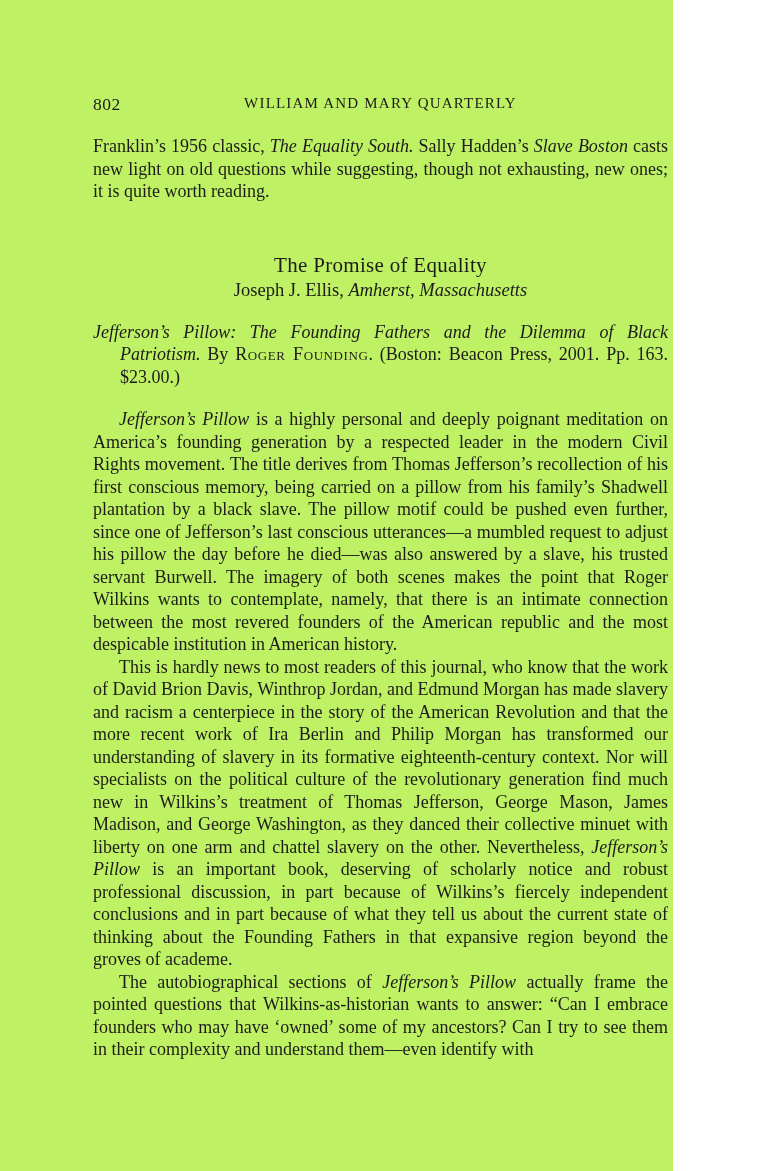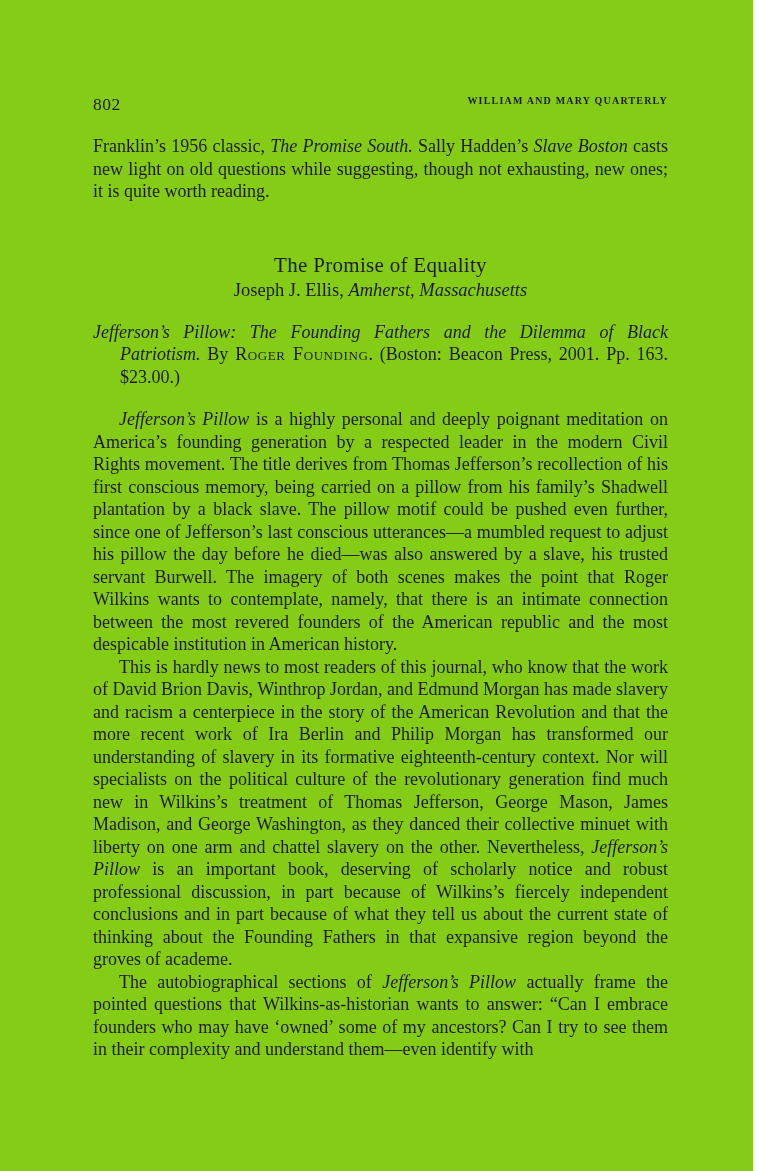--- a/index.html
+++ b/index.html
@@ -9,23 +9,23 @@
   body {
     width: 759px;
     height: 1171px;
     position: relative;
     font-family: "Liberation Serif", serif;
     color: #1e1c1a;
   }
   .page {
     position: absolute;
     left: 0; top: 0;
-    width: 753px;
+    width: 673px;
     height: 1171px;
-    background: #84cc16;
+    background: #bef264;
     overflow: hidden;
   }
   .content {
     position: absolute;
     left: 93px;
     top: 0;
     width: 575px;
   }
   
   .running-head {
@@ -35,23 +35,23 @@
   }
   .folio {
     position: absolute;
     left: 0;
     top: 0;
     font-size: 17.5px;
     letter-spacing: 0.5px;
   }
   .journal-title {
     display: block;
-    text-align: right;
-    font-weight: bold;
-    font-size: 10px;
+    text-align: center;
+    font-weight: normal;
+    font-size: 15px;
     letter-spacing: 1.2px;
     padding-top: 1px;
   }
   
   .para {
     font-size: 18px;
     line-height: 22.5px;
     text-align: justify;
     color: #1e1c1a;
   }
@@ -96,21 +96,21 @@
 <body>
 
 <div class="page">
   <div class="content">
 
     <div class="running-head">
       <span class="folio">802</span>
       <span class="journal-title">WILLIAM AND MARY QUARTERLY</span>
     </div>
 
-    <p class="para intro">Franklin’s 1956 classic, <i>The Promise South.</i> Sally Hadden’s <i>Slave Boston</i> casts new light on old questions while suggesting, though not exhausting, new ones; it is quite worth reading.</p>
+    <p class="para intro">Franklin’s 1956 classic, <i>The Equality South.</i> Sally Hadden’s <i>Slave Boston</i> casts new light on old questions while suggesting, though not exhausting, new ones; it is quite worth reading.</p>
 
     <h1 class="review-title">The Promise of Equality</h1>
 
     <p class="byline">Joseph J. Ellis, <i>Amherst, Massachusetts</i></p>
 
     <p class="citation"><i>Jefferson’s Pillow: The Founding Fathers and the Dilemma of Black Patriotism.</i> By <span class="sc">Roger Founding</span>. (Boston: Beacon Press, 2001. Pp. 163. $23.00.)</p>
 
     <div class="body-paragraphs">
       <p class="para indent"><i>Jefferson’s Pillow</i> is a highly personal and deeply poignant meditation on America’s founding generation by a respected leader in the modern Civil Rights movement. The title derives from Thomas Jefferson’s recollection of his first conscious memory, being carried on a pillow from his family’s Shadwell plantation by a black slave. The pillow motif could be pushed even further, since one of Jefferson’s last conscious utterances—a mumbled request to adjust his pillow the day before he died—was also answered by a slave, his trusted servant Burwell. The imagery of both scenes makes the point that Roger Wilkins wants to contemplate, namely, that there is an intimate connection between the most revered founders of the American republic and the most despicable institution in American history.</p>
       <p class="para indent">This is hardly news to most readers of this journal, who know that the work of David Brion Davis, Winthrop Jordan, and Edmund Morgan has made slavery and racism a centerpiece in the story of the American Revolution and that the more recent work of Ira Berlin and Philip Morgan has transformed our understanding of slavery in its formative eighteenth-century context. Nor will specialists on the political culture of the revolutionary generation find much new in Wilkins’s treatment of Thomas Jefferson, George Mason, James Madison, and George Washington, as they danced their collective minuet with liberty on one arm and chattel slavery on the other. Nevertheless, <i>Jefferson’s Pillow</i> is an important book, deserving of scholarly notice and robust professional discussion, in part because of Wilkins’s fiercely independent conclusions and in part because of what they tell us about the current state of thinking about the Founding Fathers in that expansive region beyond the groves of academe.</p>

